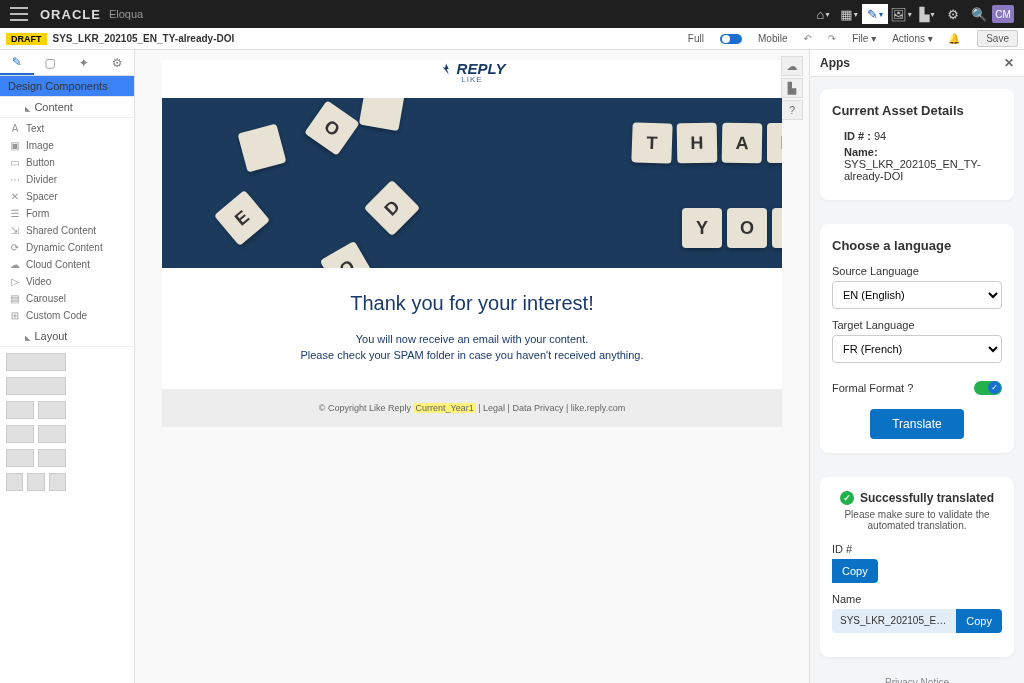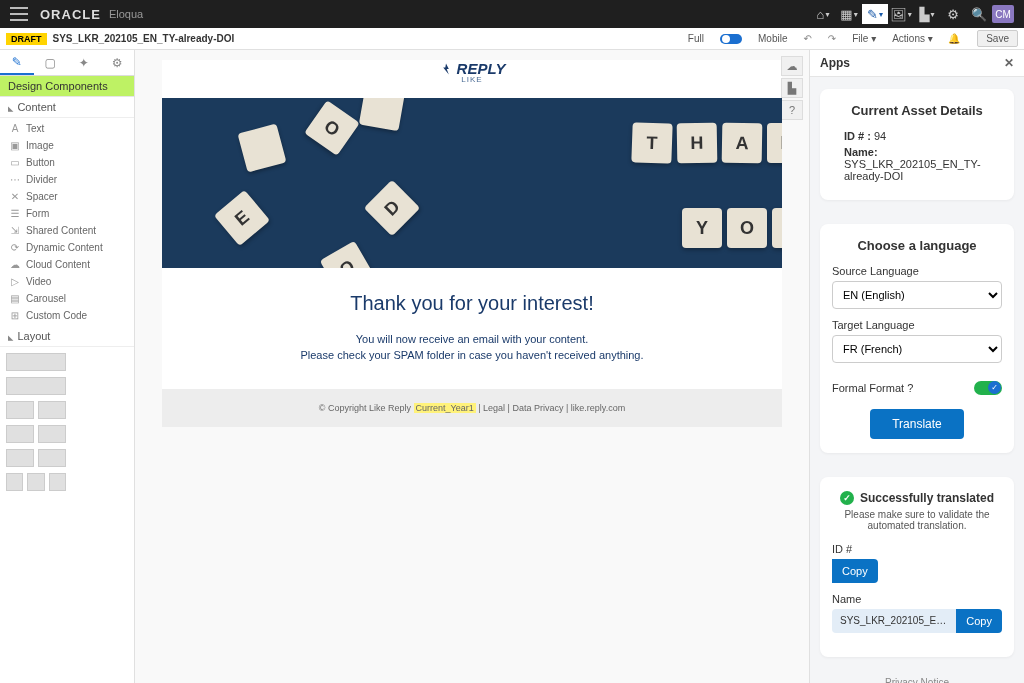--- a/index.html
+++ b/index.html
@@ -30,22 +30,22 @@
 .subbar .save { background: #f0f0f0; border: 1px solid #ccc; padding: 2px 8px; border-radius: 2px; cursor: pointer; }
 
 
 .main { display: flex; height: calc(100vh - 50px); }
 
 
 .leftbar { width: 135px; border-right: 1px solid #e0e0e0; background: #fff; display: flex; flex-direction: column; }
 .tabstrip { height: 26px; display: flex; border-bottom: 1px solid #ddd; }
 .tabstrip .tab { flex: 1; display: flex; align-items: center; justify-content: center; color: #888; cursor: pointer; }
 .tabstrip .tab.active { border-bottom: 2px solid #1b6fd0; color: #1b6fd0; }
-.leftbar .heading { background: #bef264; padding: 4px 8px; font-size: 11px; border-bottom: 1px solid #e5e5e5; }
-.leftbar .section { padding: 4px 8px; font-size: 11px; color: #555; border-bottom: 1px solid #eee; cursor: pointer; }
+.leftbar .heading { background: #3b82f6; padding: 4px 8px; font-size: 11px; border-bottom: 1px solid #e5e5e5; }
+.leftbar .section { padding: 4px 25px; font-size: 11px; color: #555; border-bottom: 1px solid #eee; cursor: pointer; }
 .leftbar .section::before { content: '◣'; display: inline-block; transform: rotate(0deg); font-size: 7px; margin-right: 4px; color: #888; }
 .components { padding: 2px 0; }
 .components .item { display: flex; align-items: center; gap: 6px; padding: 3px 10px; font-size: 10px; color: #666; cursor: pointer; }
 .components .item .ic { width: 10px; text-align: center; color: #999; font-size: 10px; }
 .layout-thumbs { display: flex; flex-wrap: wrap; gap: 6px; padding: 6px; }
 .layout-row { display: flex; gap: 4px; width: 60px; height: 18px; }
 .layout-row div { flex: 1; background: #e0e0e0; border: 1px solid #ccc; }
 .layout-block { width: 60px; height: 18px; background: #e0e0e0; border: 1px solid #ccc; }
 
 
@@ -65,21 +65,21 @@
 
 
 .canvas-icons { position: absolute; right: 6px; top: 6px; display: flex; flex-direction: column; gap: 2px; }
 .canvas-icons .ci { width: 22px; height: 20px; background: #f0f0f0; border: 1px solid #ddd; display: flex; align-items: center; justify-content: center; color: #777; font-size: 11px; cursor: pointer; }
 
 
 .rightpanel { width: 215px; border-left: 1px solid #e0e0e0; background: #f4f5f7; display: flex; flex-direction: column; overflow-y: auto; }
 .rightpanel .titlebar { display: flex; justify-content: space-between; align-items: center; padding: 6px 10px; font-size: 12px; background: #fff; border-bottom: 1px solid #e5e5e5; font-weight: bold; }
 .rightpanel .titlebar .close { cursor: pointer; color: #666; }
 .card { background: #fff; margin: 12px 10px; border-radius: 8px; padding: 14px 12px; box-shadow: 0 1px 3px rgba(0,0,0,0.05); font-size: 11px; }
-.card h3 { text-align: center; font-size: 13px; margin-bottom: 12px; }
+.card h3 { font-size: 13px; margin-bottom: 12px; }
 .card .row { margin-bottom: 4px; padding-left: 12px; }
 .card .lbl { font-size: 11px; color: #333; margin-bottom: 4px; display: block; }
 .card select { width: 100%; padding: 6px; border: 1px solid #ccc; border-radius: 4px; font-size: 11px; background: #fff; margin-bottom: 10px; }
 .formalrow { display: flex; justify-content: space-between; align-items: center; margin: 8px 0 14px 0; }
 .toggle { width: 28px; height: 14px; background: #22b14c; border-radius: 8px; position: relative; }
 .toggle::after { content: '✓'; position: absolute; right: 1px; top: 0; width: 13px; height: 13px; background: #1b6fd0; border-radius: 50%; color: #fff; font-size: 8px; display: flex; align-items: center; justify-content: center; }
 .btn-primary { display: block; margin: 0 auto; background: #0a72c4; color: #fff; border: none; padding: 8px 22px; border-radius: 4px; font-size: 12px; cursor: pointer; }
 .success-head { display: flex; align-items: center; justify-content: center; gap: 6px; font-weight: bold; font-size: 12px; }
 .success-head .check { width: 14px; height: 14px; background: #22b14c; border-radius: 50%; color: #fff; font-size: 9px; display: flex; align-items: center; justify-content: center; }
 .hint { text-align: center; font-size: 10px; color: #555; margin: 4px 0 12px 0; }

